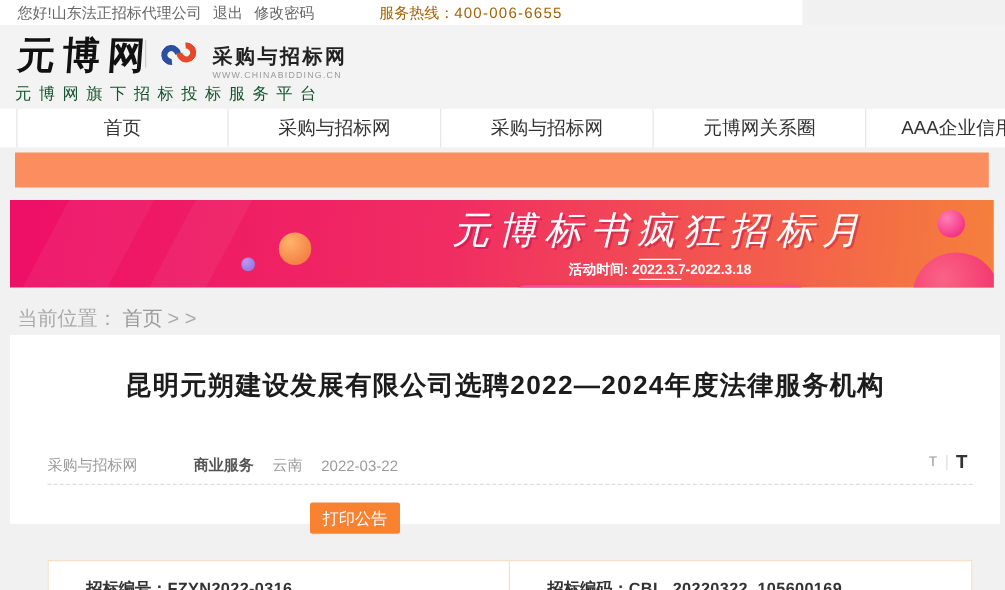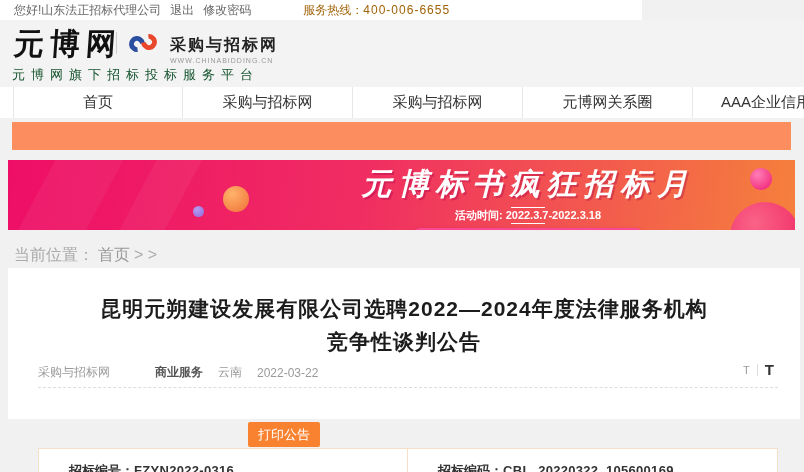--- a/index.html
+++ b/index.html
@@ -50,21 +50,21 @@
   .deco { position:absolute; border-radius:50%; }
   .deco.orange { left:215px; top:80%; width:26px; height:26px; top:26px;
                  background:radial-gradient(circle at 35% 30%,#ffb36b,#f07036); }
   .deco.purple { left:185px; top:46px; width:11px; height:11px;
                  background:radial-gradient(circle at 35% 30%,#b99af0,#8d6ae0); }
   .deco.pink-sm { left:742px; top:8px; width:22px; height:22px;
                  background:radial-gradient(circle at 35% 30%,#ff7eb6,#ef1a70); }
   .deco.pink-lg { left:722px; top:42px; width:70px; height:70px;
                  background:radial-gradient(circle at 35% 30%,#fb5f93,#ec0f66); opacity:.85; }
   .banner-text { position:absolute; left:315px; top:4px; width:410px; text-align:center; color:#fff; }
-  .banner-title { font-size:30px; font-weight:bold; font-style:italic; letter-spacing:7px;
+  .banner-title { font-size:30px; font-weight:normal; font-style:italic; letter-spacing:7px;
                   text-shadow:2px 2px 0 rgba(170,0,70,0.35); white-space:nowrap; }
   .banner-time { margin-top:2px; display:flex; align-items:center; justify-content:center;
                  font-size:11px; font-weight:bold;flex-direction:column; }
   .banner-time .line { width:34px; height:1px; background:#fff; margin:0 8px; }
   .banner-pill { display:inline-block; margin-top:4px; padding:2px 18px 3px; border-radius:11px;
                  background:linear-gradient(180deg,#fb4b94,#e60a5e); font-size:11px; font-weight:bold;
                  font-style:italic; letter-spacing:1px; box-shadow:0 2px 4px rgba(150,0,60,.4); cursor:pointer; }
   .banner-pill .sl { opacity:.75; margin:0 8px; }
 
   
@@ -79,21 +79,21 @@
           display:flex; align-items:center; }
   .meta .m-item { margin-right:15px; }
   .meta .m-cat { color:#555; font-weight:bold;margin-left:30px; }
   .font-ctrl { position:absolute; right:26px; top:93px; display:flex; align-items:center; color:#999; }
   .font-ctrl .t-small { font-size:11px; cursor:pointer; }
   .font-ctrl .t-div { width:1px; height:12px; background:#ddd; margin:0 7px; }
   .font-ctrl .t-large { font-size:15px; font-weight:bold; color:#333; cursor:pointer; }
   .dashed { position:absolute; left:30px; right:22px; top:119px; border-top:1px dashed #ddd; }
   .btn { position:absolute; top:134px; width:72px; height:25px; line-height:25px; text-align:center;
          color:#fff; font-size:13px; border:none; border-radius:2px; cursor:pointer; display:block; }
-  .btn-print { left:240px; background:#f8822f;margin-top:20px; }
+  .btn-print { left:240px; background:#f8822f; }
   .btn-fav { left:365px; background:#76b9d0; }
 
   
   .info-table { position:absolute; left:30px; top:180px; width:740px; height:60px;
                 border:1px solid #f6dfc6; display:flex; background:#fff; }
   .info-cell { padding:13px 0 0 30px; font-size:13px; color:#333; }
   .info-cell.c1 { width:368px; }
   .info-cell.c2 { width:370px; border-left:1px solid #f6dfc6; }
   .info-cell .lbl { font-weight:bold; }
   .info-cell .val { font-weight:bold; letter-spacing:.3px; }
@@ -154,21 +154,20 @@
     </div>
   </div>
 
   <div class="breadcrumb">
     <span>当前位置：</span><span class="crumb-home">首页</span><span>&gt; &gt;</span>
   </div>
 
   <div class="card">
     <div class="article-title">
       <div>昆明元朔建设发展有限公司选聘2022—2024年度法律服务机构</div>
-      <div>竞争性谈判公告</div>
     </div>
 
     <div class="meta">
       <span class="m-item">采购与招标网</span>
       <span class="m-item m-cat">商业服务</span>
       <span class="m-item">云南</span>
       <span class="m-item">2022-03-22</span>
     </div>
 
     <div class="font-ctrl">

